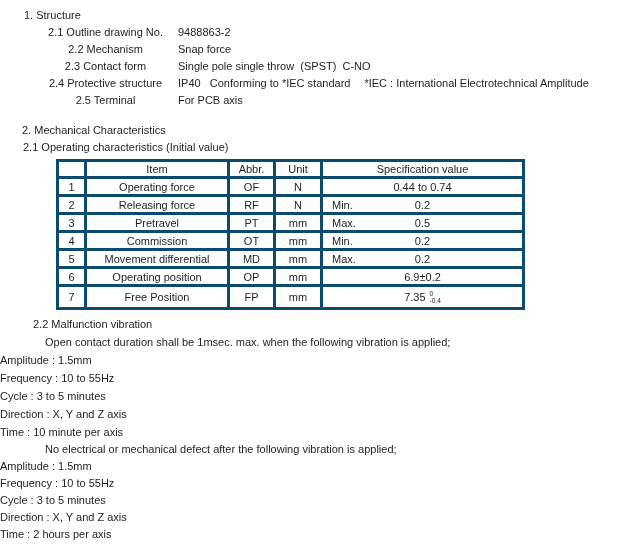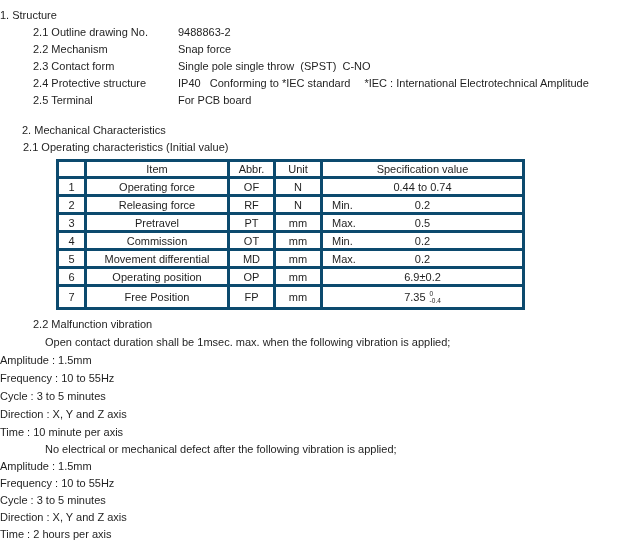--- a/index.html
+++ b/index.html
@@ -8,24 +8,24 @@
     width: 644px; height: 554px;
     overflow: hidden;
     font-family: "Liberation Sans", "DejaVu Sans", sans-serif;
     font-size: 11px;
     color: #1f1f1f;
     position: relative;
   }
   .page { padding-top: 7px; }
 
   
-  .h-top { height: 17px; line-height: 17px; }
+  .h-top { margin-left: 24px; height: 17px; line-height: 17px; }
   .kv-list { margin-left: 33px; }
   .kv-row { display: flex; height: 17px; line-height: 17px; }
-  .kv-label { width: 145px; flex: 0 0 145px; }
+  .kv-label { width: 145px; flex: 0 0 145px; text-align: center; }
   .kv-value { white-space: pre; }
   .kv-note { margin-left: 14px; white-space: pre; }
 
   
   .h-mech { margin-top: 13px; margin-left: 22px; height: 17px; line-height: 17px; }
   .sub21 { margin-left: 23px; height: 17px; line-height: 17px; }
 
   table.spec-table {
     margin: 3px 0 0 56px;
     border-collapse: collapse;
@@ -83,21 +83,21 @@
       <span class="kv-label">2.3 Contact form</span>
       <span class="kv-value">Single pole single throw  (SPST)  C-NO</span>
     </div>
     <div class="kv-row">
       <span class="kv-label">2.4 Protective structure</span>
       <span class="kv-value">IP40   Conforming to *IEC standard</span>
       <span class="kv-note">*IEC : International Electrotechnical Amplitude</span>
     </div>
     <div class="kv-row">
       <span class="kv-label">2.5 Terminal</span>
-      <span class="kv-value">For PCB board</span>
+      <span class="kv-value">For PCB axis</span>
     </div>
   </div>
 
   <div class="h-mech">2. Mechanical Characteristics</div>
   <div class="sub21">2.1 Operating characteristics (Initial value)</div>
 
   <table class="spec-table">
     <colgroup>
       <col style="width:28px">
         <col style="width:143px">

